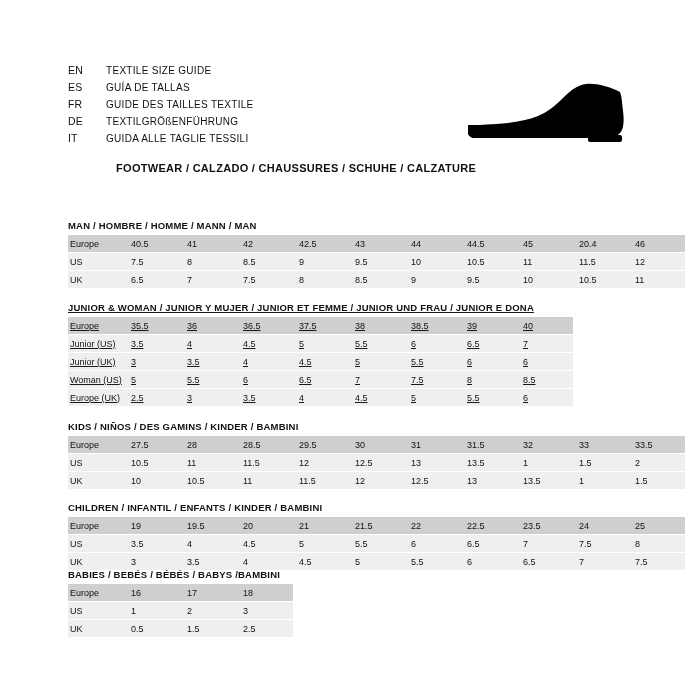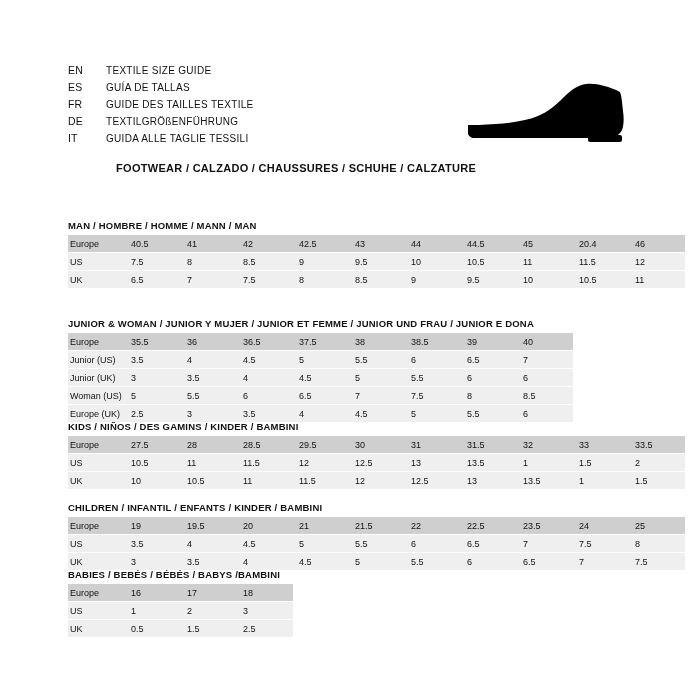--- a/index.html
+++ b/index.html
@@ -204,21 +204,21 @@
               <td>8.5</td>
               <td>9</td>
               <td>9.5</td>
               <td>10</td>
               <td>10.5</td>
               <td>11</td>
             </tr>
           </tbody>
         </table>
       </div>
-      <div class="section" style="top: 318px;">
+      <div class="section" style="top: 302px; text-decoration: underline;">
         <div class="section-title">JUNIOR &amp; WOMAN / JUNIOR Y MUJER / JUNIOR ET FEMME / JUNIOR UND FRAU / JUNIOR E DONA</div>
         <table class="sz" style="width: 505px;">
           <colgroup>
             <col style="width: 57px;">
             <col style="width: 56px;">
             <col style="width: 56px;">
             <col style="width: 56px;">
             <col style="width: 56px;">
             <col style="width: 56px;">
             <col style="width: 56px;">

